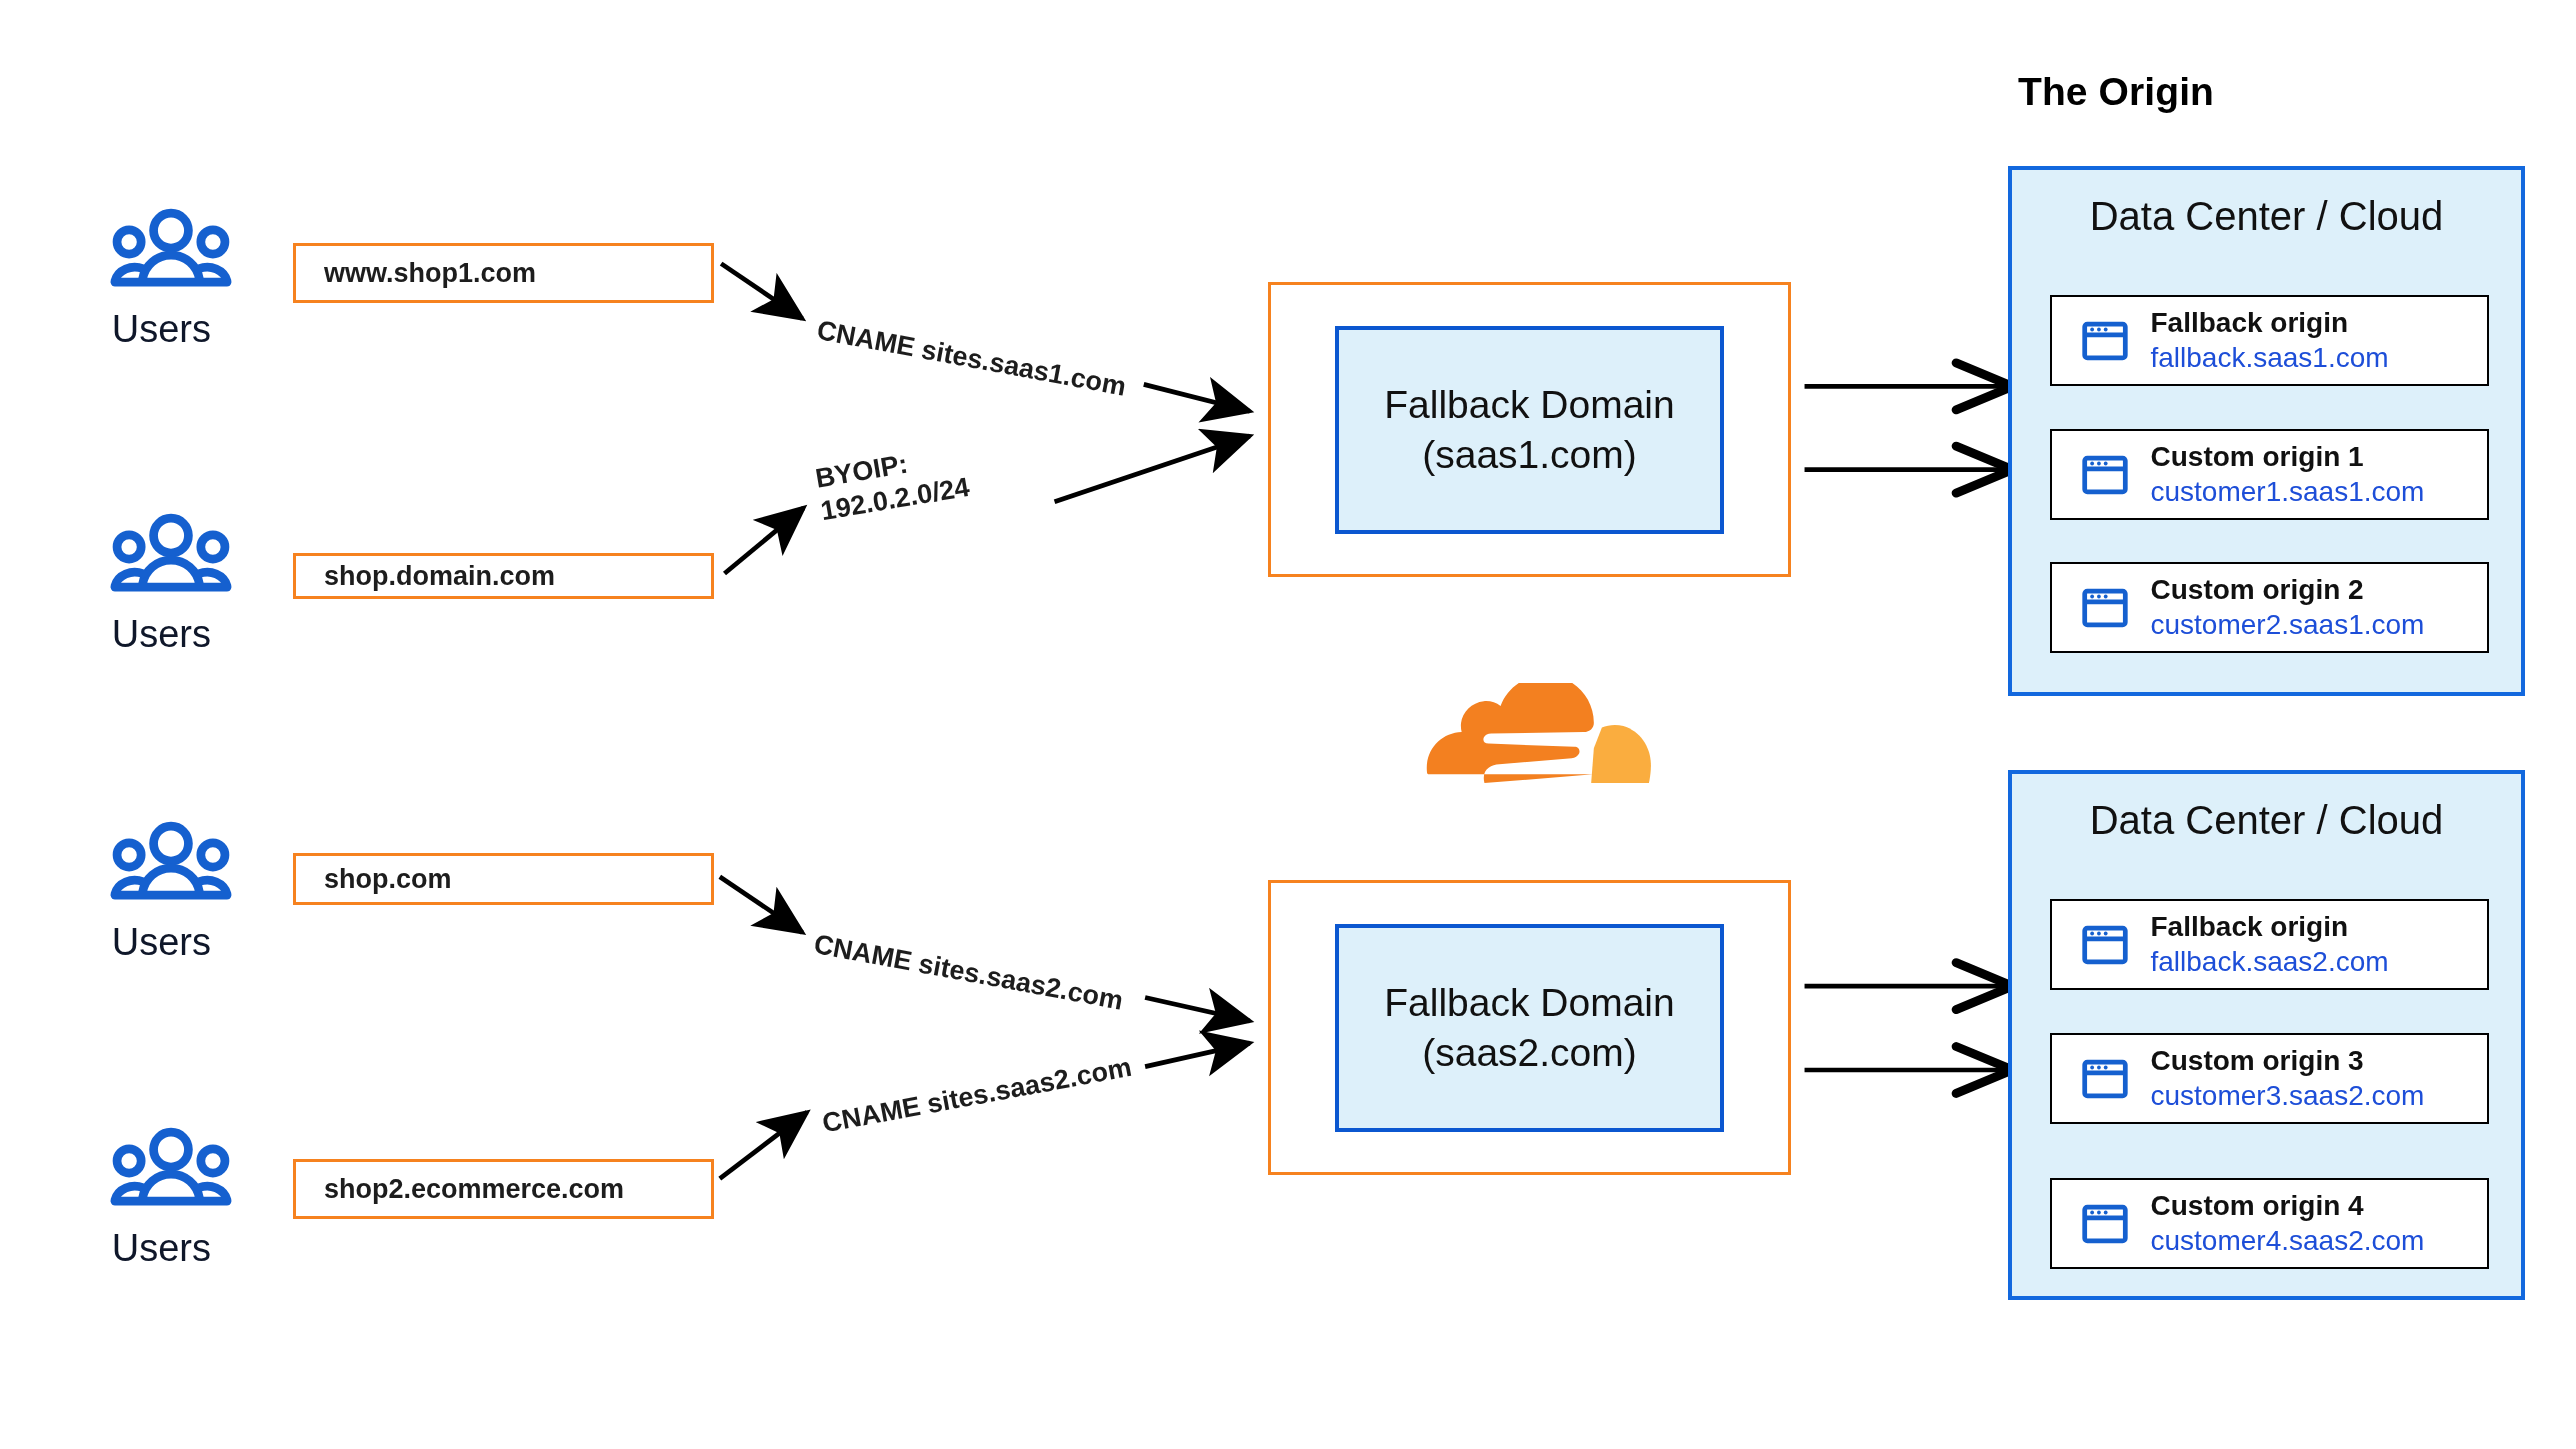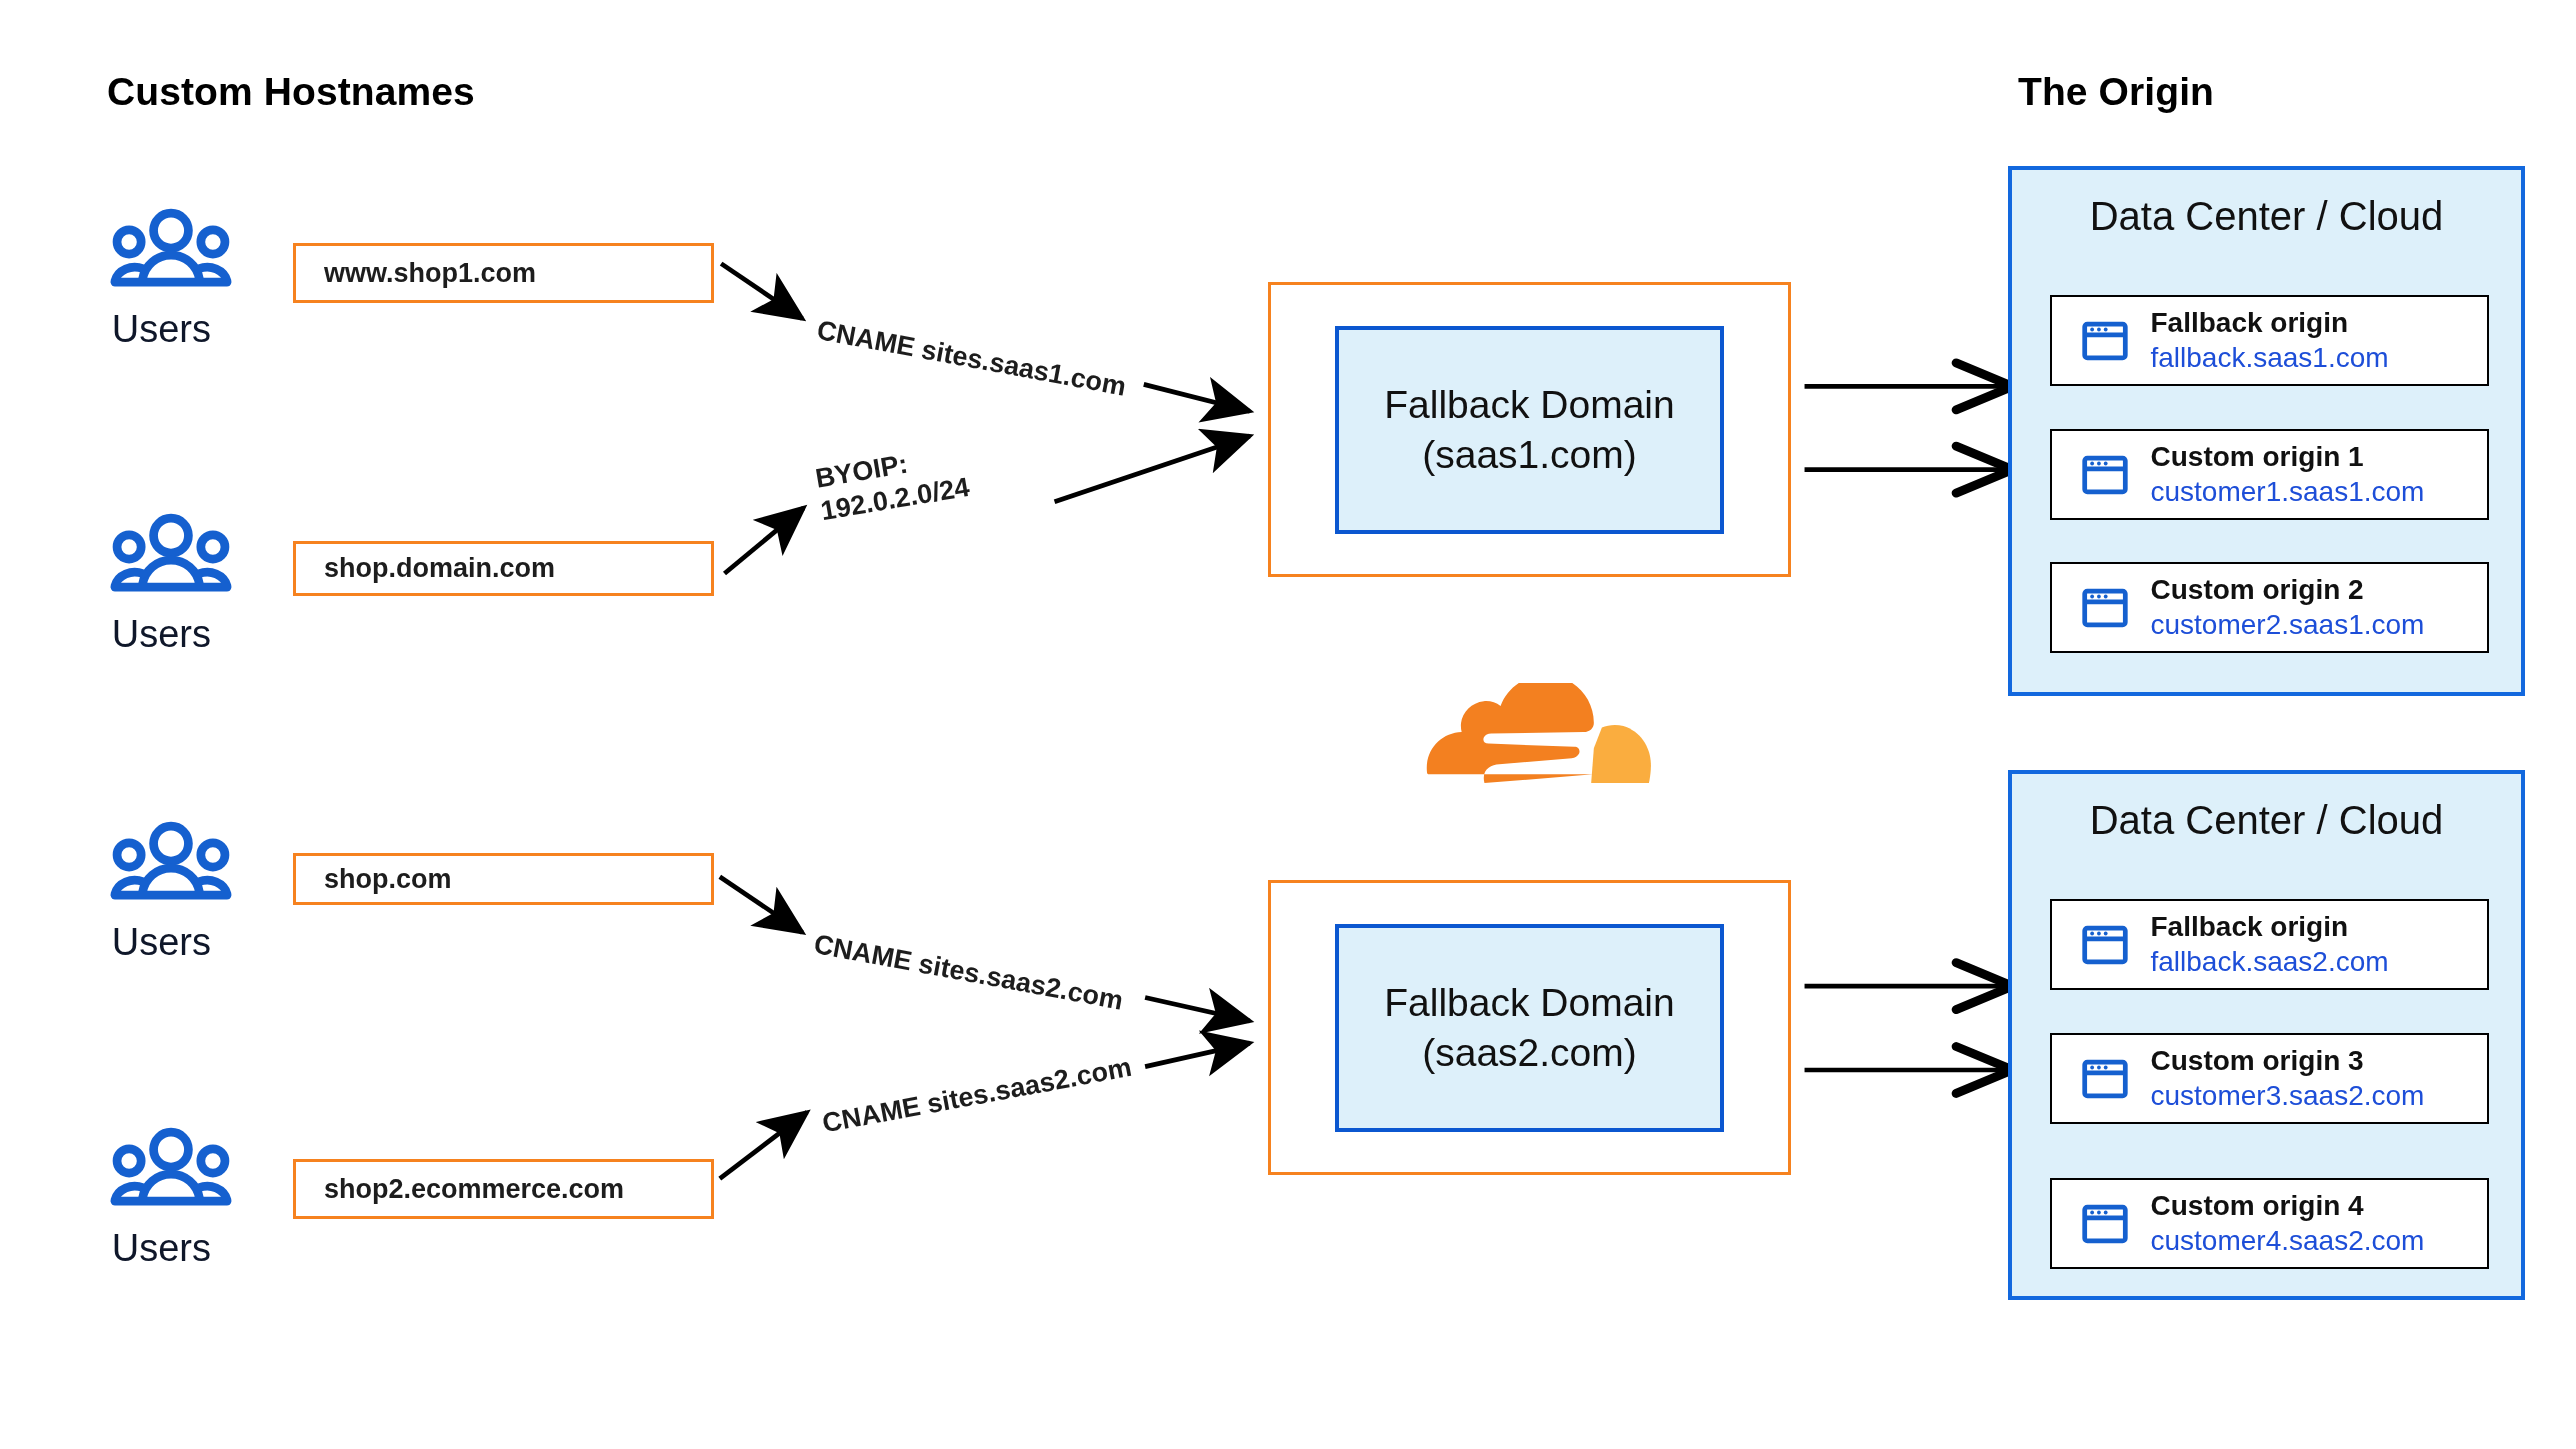--- a/index.html
+++ b/index.html
@@ -46,21 +46,20 @@
   
   .cf-logo{position:absolute;}
 
   svg.overlay{position:absolute;left:0;top:0;width:2576px;height:1449px;pointer-events:none;}
 </style>
 </head>
 <body>
 
 <div class="stage">
 
-  <div class="abs col-heading" style="left:107px;top:70px;">Custom Hostnames</div>
   <div class="abs col-heading" style="left:2018px;top:70px;">The Origin</div>
 
   <div class="users-group" style="left:109px;top:207px;">
     <svg class="users-icon" viewBox="0 0 185 125">
       <g fill="none" stroke="#1560CF" stroke-width="13" stroke-linecap="round" stroke-linejoin="round">
         <circle cx="92.5" cy="35" r="26"></circle>
         <circle cx="30" cy="52" r="18"></circle>
         <circle cx="155" cy="52" r="18"></circle>
         <path d="M50 108 a43 43 0 0 1 85 0"></path>
         <path d="M9 110 a30 26 0 0 1 42 -18"></path>
@@ -112,21 +111,21 @@
         <path d="M176 110 a30 26 0 0 0 -42 -18"></path>
           <path d="M9 112 H176"></path>
       </g>
     </svg>
     <div class="users-label">Users</div>
   </div>
 
   <div class="hostname-box" style="left:293px;top:243px;width:421px;height:60px;">
     <span class="hostname-text">www.shop1.com</span>
   </div>
-  <div class="hostname-box" style="left:293px;top:541px;width:421px;height:55px;">
+  <div class="hostname-box" style="left:293px;top:553px;width:421px;height:46px;">
     <span class="hostname-text">shop.domain.com</span>
   </div>
   <div class="hostname-box" style="left:293px;top:853px;width:421px;height:52px;">
     <span class="hostname-text">shop.com</span>
   </div>
   <div class="hostname-box" style="left:293px;top:1159px;width:421px;height:60px;">
     <span class="hostname-text">shop2.ecommerce.com</span>
   </div>
 
   <svg class="overlay" viewBox="0 0 3840 2160" width="2576" height="1449">

